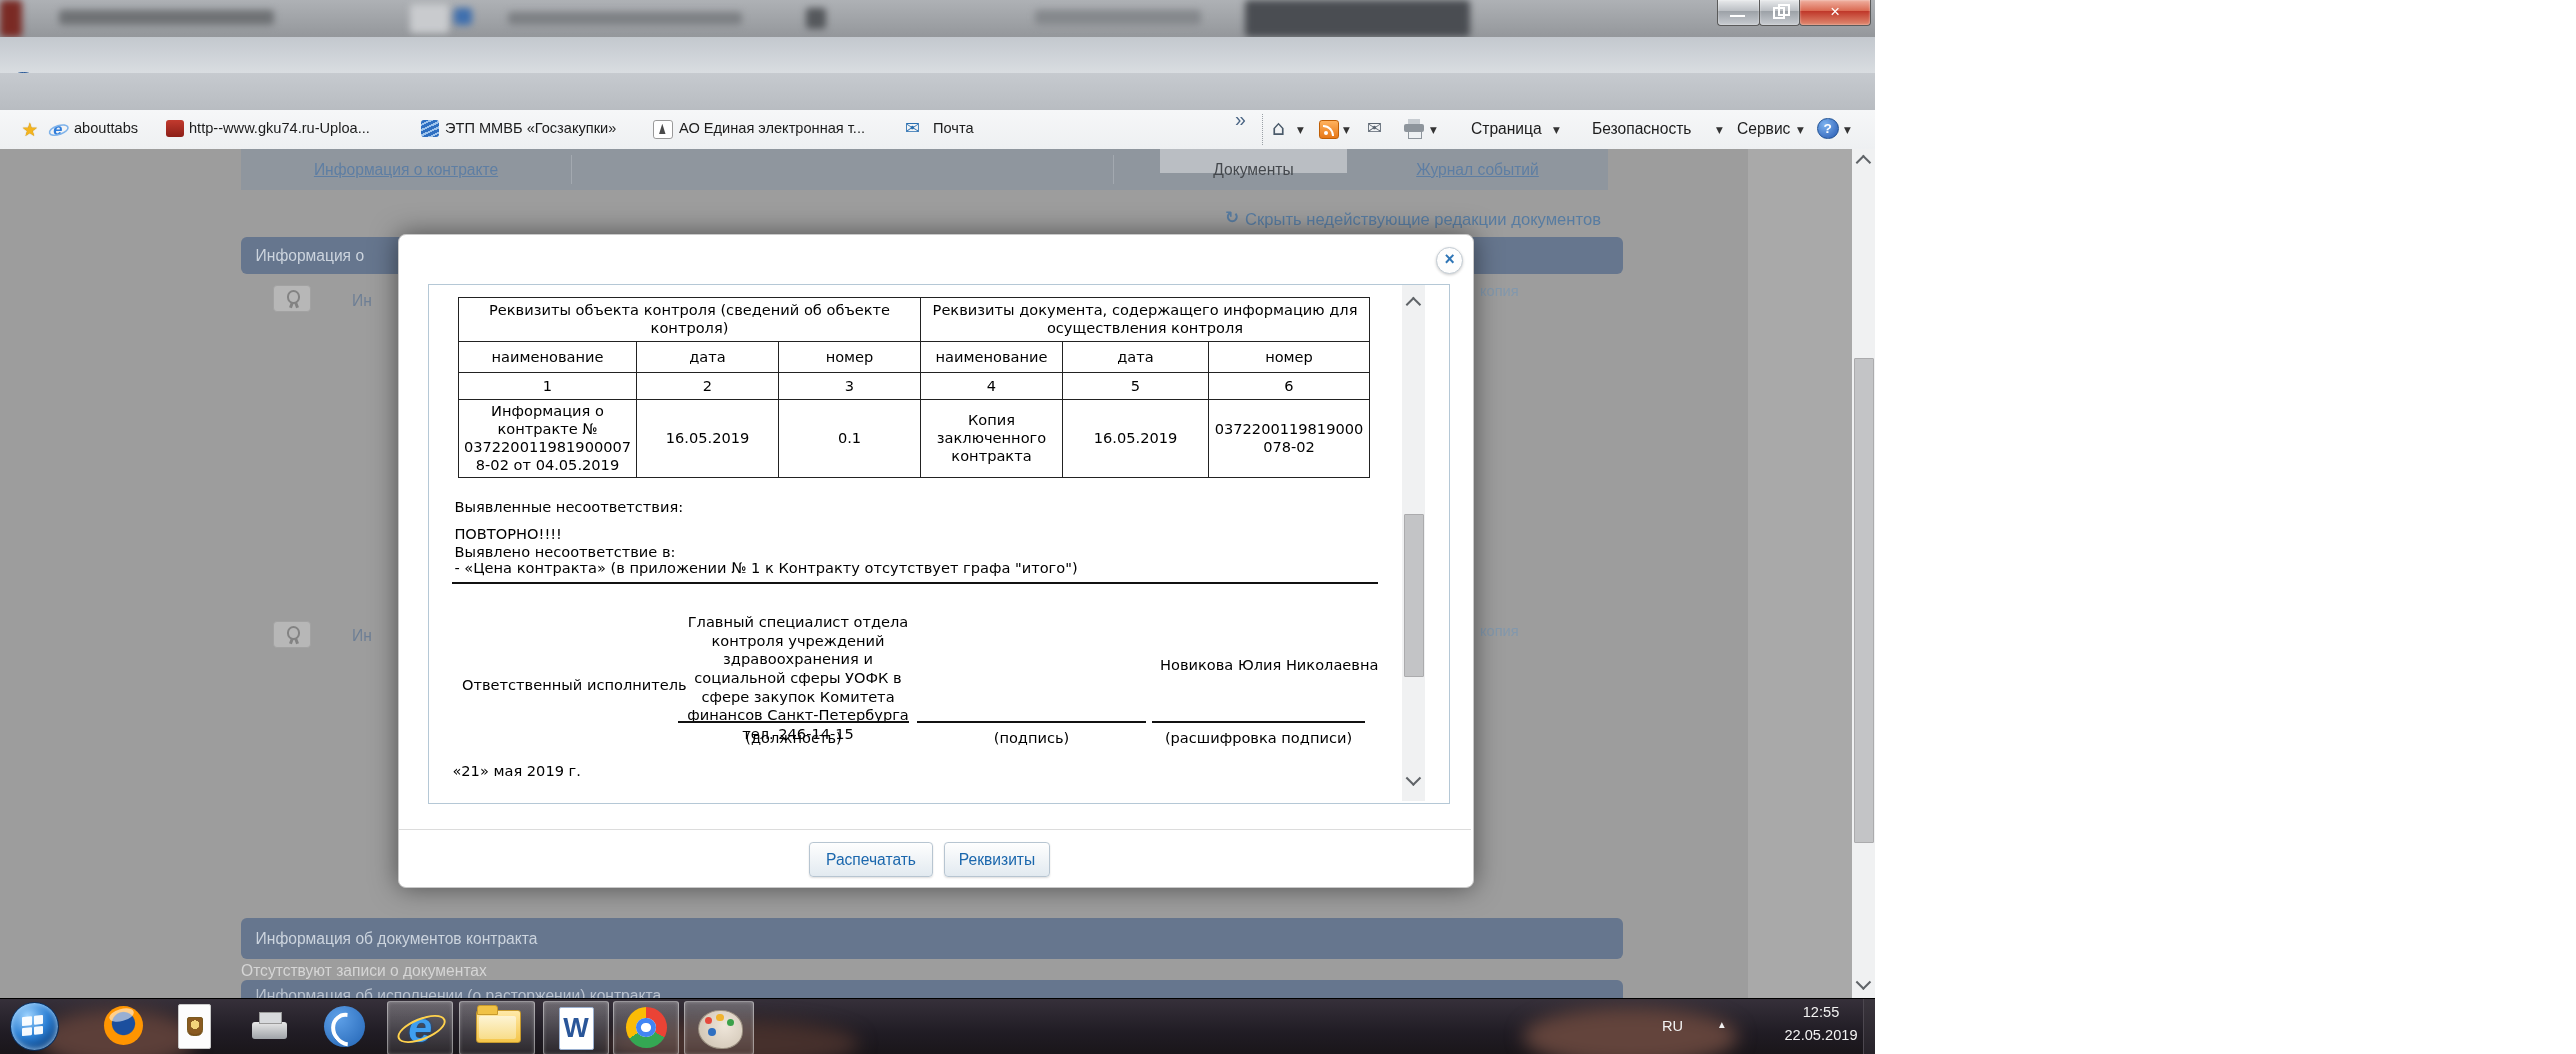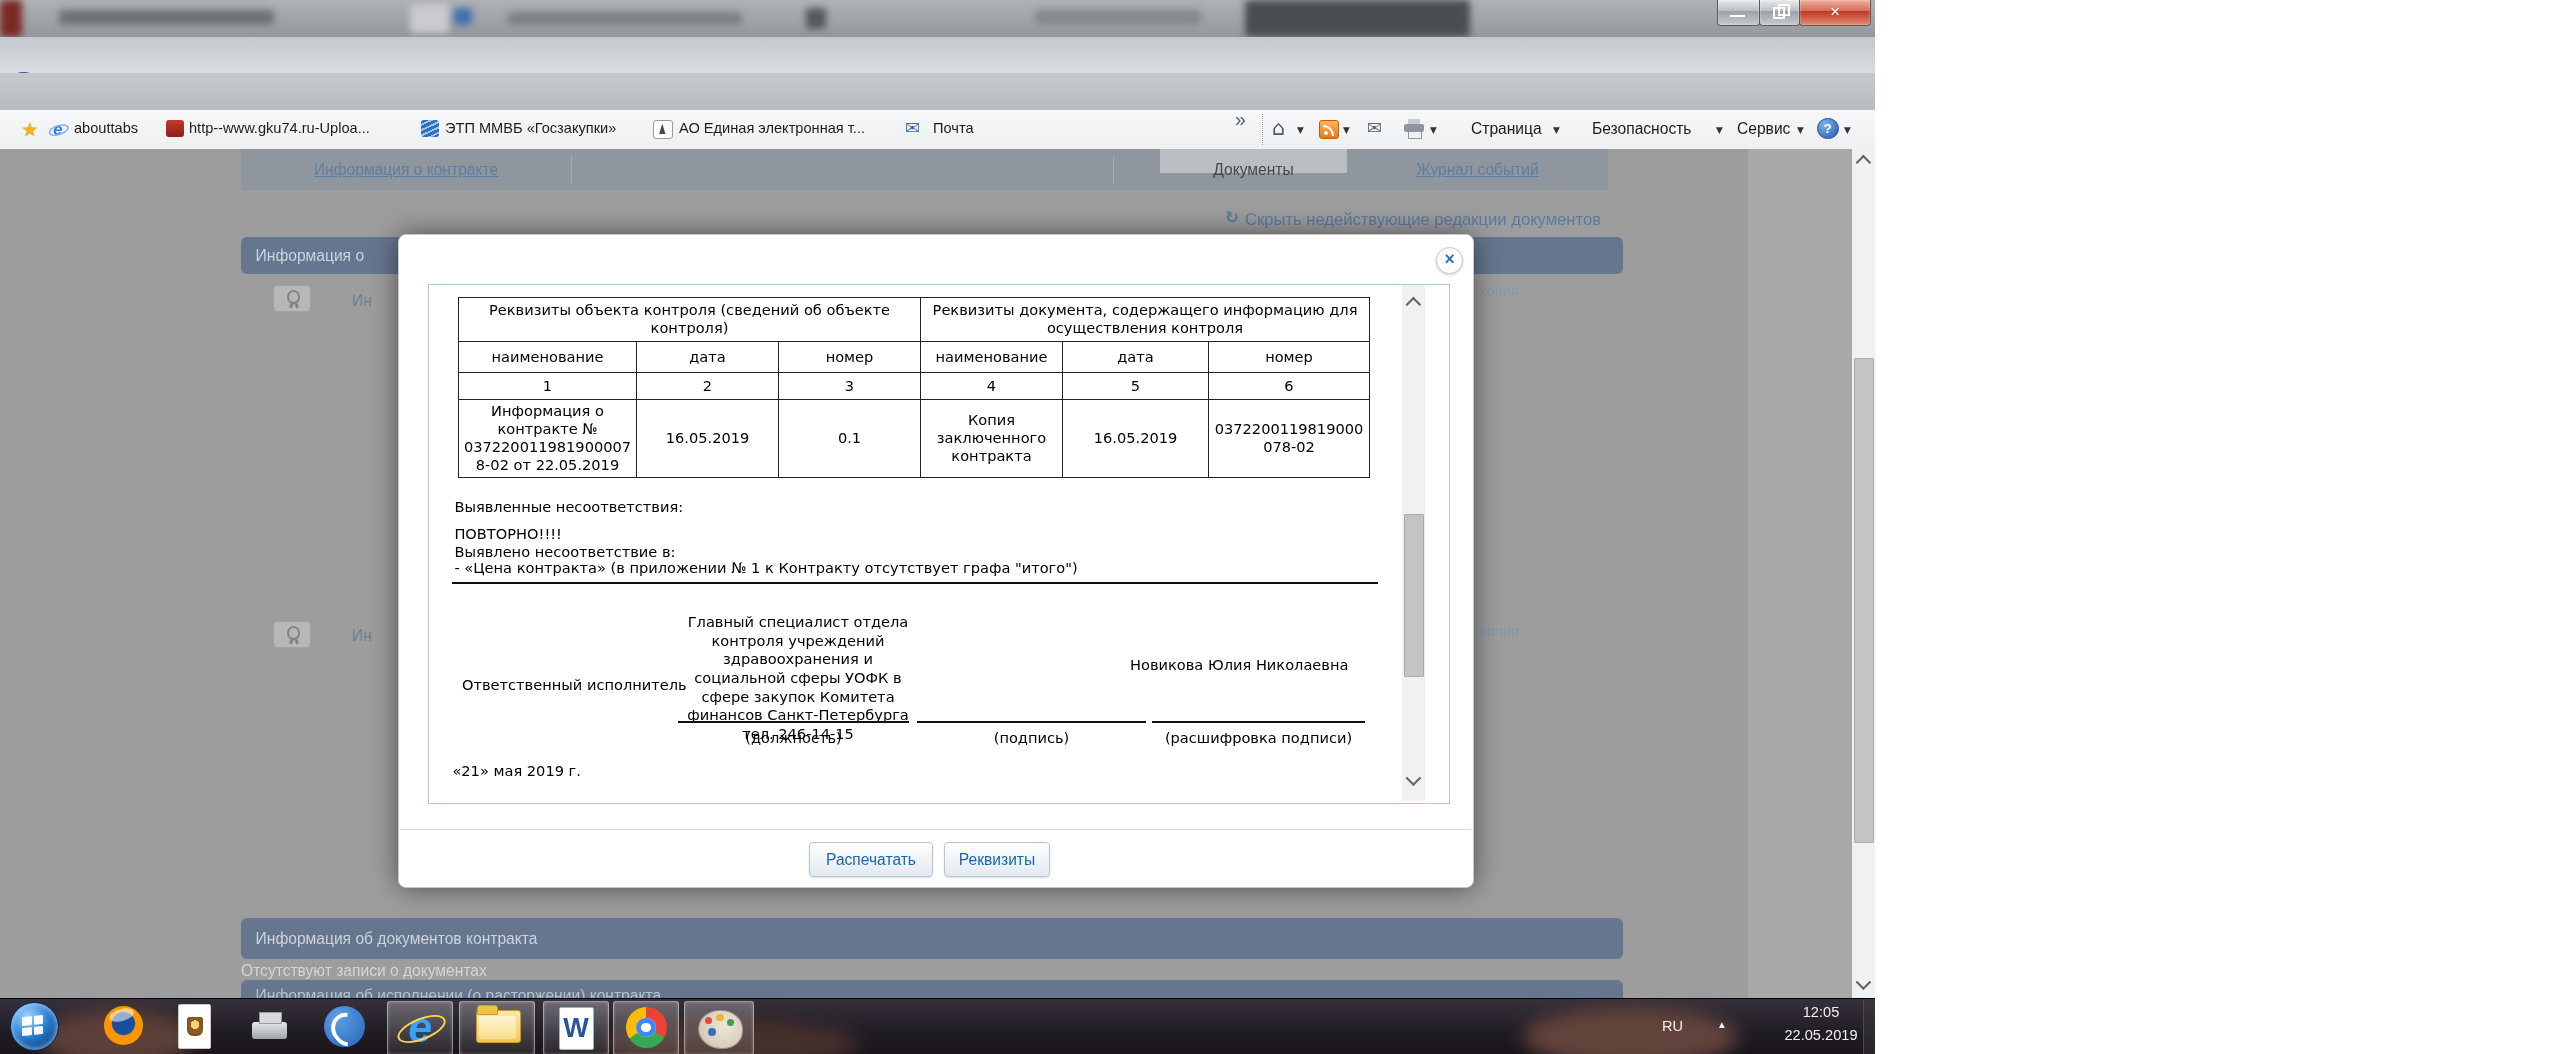--- a/index.html
+++ b/index.html
@@ -293,42 +293,42 @@
         </tr>
         <tr style="height:27px">
           <td>1</td>
           <td>2</td>
           <td>3</td>
           <td>4</td>
           <td>5</td>
           <td>6</td>
         </tr>
         <tr style="height:73px">
-          <td>Информация о контракте № 0372200119819000078-02 от 22.05.2019</td>
+          <td>Информация о контракте № 0372200119819000078-02 от 04.05.2019</td>
           <td>16.05.2019</td>
           <td>0.1</td>
           <td>Копия заключенного контракта</td>
           <td>16.05.2019</td>
           <td>0372200119819000078-02</td>
         </tr>
       </tbody>
         </table>
 
       <div class="a findings" style="left:25.4px;top:213px;">Выявленные несоответствия:</div>
       <div class="a findings" style="left:25.4px;top:240px;">ПОВТОРНО!!!!</div>
       <div class="a findings" style="left:25.4px;top:258px;">Выявлено несоответствие в:</div>
       <div class="a findings" style="left:25.4px;top:274px;">- «Цена контракта» (в приложении № 1 к Контракту отсутствует графа "итого")</div>
       <div class="a docline" style="left:23.4px;top:297px;width:926px;"></div>
 
       <div class="a findings" style="left:33px;top:371px;margin-top:20px;">Ответственный исполнитель</div>
       <div class="a findings" style="left:252px;top:328px;width:234px;text-align:center;line-height:1.28;">Главный специалист отдела контроля учреждений здравоохранения и социальной сферы УОФК в сфере закупок Комитета финансов Санкт-Петербурга тел. 246-14-15</div>
       <div class="a sigline" style="left:249px;top:436px;width:231px;"></div>
       <div class="a sigline" style="left:488px;top:436px;width:229px;"></div>
       <div class="a sigline" style="left:723px;top:436px;width:213px;"></div>
-      <div class="a findings" style="left:701px;top:371px;">Новикова Юлия Николаевна</div>
+      <div class="a findings" style="left:731px;top:371px;">Новикова Юлия Николаевна</div>
       <div class="a findings" style="left:249px;top:444px;width:231px;text-align:center;">(должность)</div>
       <div class="a findings" style="left:488px;top:444px;width:229px;text-align:center;">(подпись)</div>
       <div class="a findings" style="left:723px;top:444px;width:213px;text-align:center;">(расшифровка подписи)</div>
       <div class="a findings" style="left:23.4px;top:477px;">«21» мая 2019 г.</div>
 
       <div class="a sb-track" style="left:973px;top:0;width:22.5px;height:516px;">
         <div class="chev up a" style="left:5.9px;top:13.7px;"></div>
         <div class="sb-thumb a" style="left:2px;top:229px;width:17.6px;height:161px;"></div>
         <div class="chev down a" style="left:5.9px;top:488px;"></div>
       </div>
@@ -373,18 +373,18 @@
   <div class="a tbtn" style="left:684px;width:68px;">
     <div class="paint-ico a" style="left:12.7px;top:7.8px;">
       <span class="paint-dot" style="left:5.9px;top:5.9px;background:#e5483c;"></span>
       <span class="paint-dot" style="left:17.6px;top:2.9px;background:#f0b32e;"></span>
       <span class="paint-dot" style="left:28px;top:7.8px;background:#3ba14a;"></span>
       <span class="paint-dot" style="left:9.8px;top:17.6px;background:#2f6fc1;"></span>
     </div>
   </div>
   <div class="a traytext" style="left:1662px;top:1018px;">RU</div>
   <div class="a traytext" style="left:1717px;top:1019px;font-size:9.8px;">▲</div>
-  <div class="a traytext" style="left:1777px;top:1004px;width:88px;text-align:center;">12:05</div>
+  <div class="a traytext" style="left:1777px;top:1004px;width:88px;text-align:center;">12:55</div>
   <div class="a traytext" style="left:1769px;top:1027px;width:104px;text-align:center;">22.05.2019</div>
   <div class="a" style="left:1863px;top:999px;width:10.7px;height:56px;background:linear-gradient(#3a353d,#262229);border-left:1px solid #4c474f;"></div>
 
 </div>
 
 
 </body></html>

